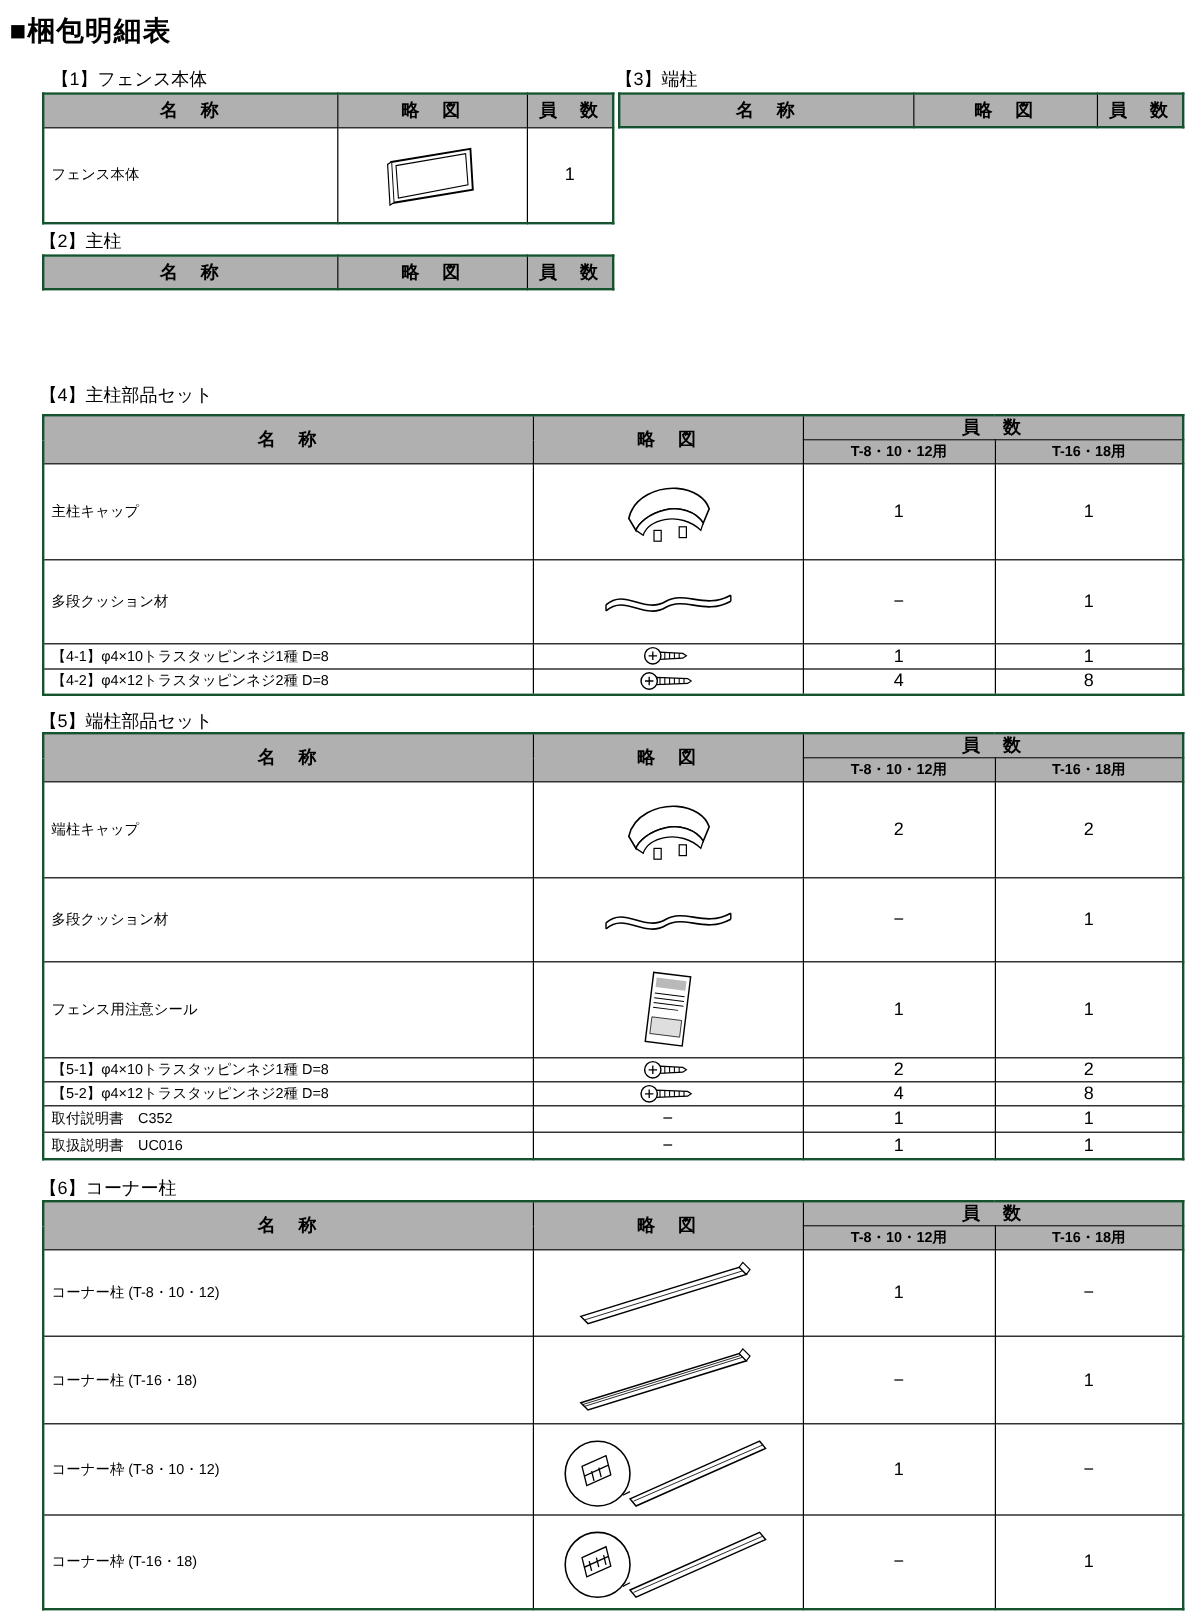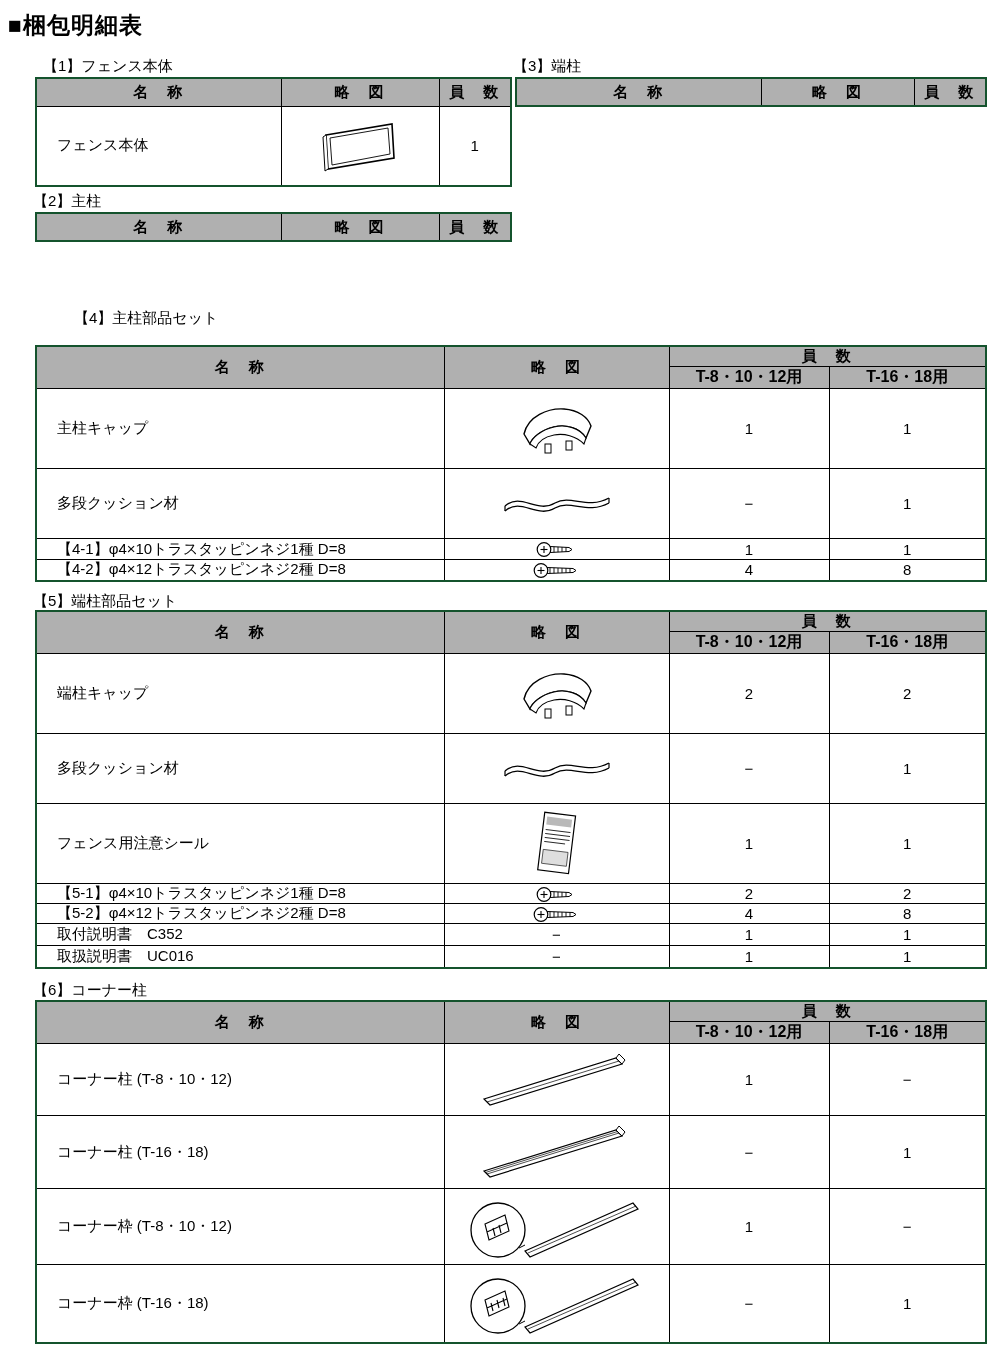--- a/index.html
+++ b/index.html
@@ -41,27 +41,27 @@
     overflow:hidden;
   }
   .t th {
     background:#b0b0b0;
     font-size:15px;
     font-weight:bold;
     text-align:center;
     letter-spacing:2px;
   }
   .t th.sub {
-    font-size:16px;
+    font-size:12px;
     letter-spacing:0;
   }
   .t td.name {
-    font-size:15px;
+    font-size:12px;
     text-align:left;
-    padding-left:20px;
+    padding-left:6px;
   }
   .t td.qty, .t td.dash {
     font-size:15px;
     text-align:center;
   }
   .t td.sketch {
     text-align:center;
     vertical-align:middle;
   }
   .t td.sketch svg { display:inline-block; vertical-align:middle; }
@@ -127,21 +127,21 @@
       </colgroup>
     <tbody>
       <tr class="hrow">
         <th>名　称</th>
         <th>略　図</th>
         <th>員　数</th>
       </tr>
     </tbody>
   </table>
 
-  <div class="tbl-label" style="left:33px; top:309px;margin-left:41px;">【4】主柱部品セット</div>
+  <div class="tbl-label" style="left:33px; top:320px;">【4】主柱部品セット</div>
   <table class="t" style="left:35px; top:345px; width:950px;">
     <colgroup>
         <col style="width:408px">
         <col style="width:225px">
         <col style="width:160px">
         <col style="width:157px">
       </colgroup>
     <tbody>
       <tr class="hrow2">
         <th rowspan="2">名　称</th>

